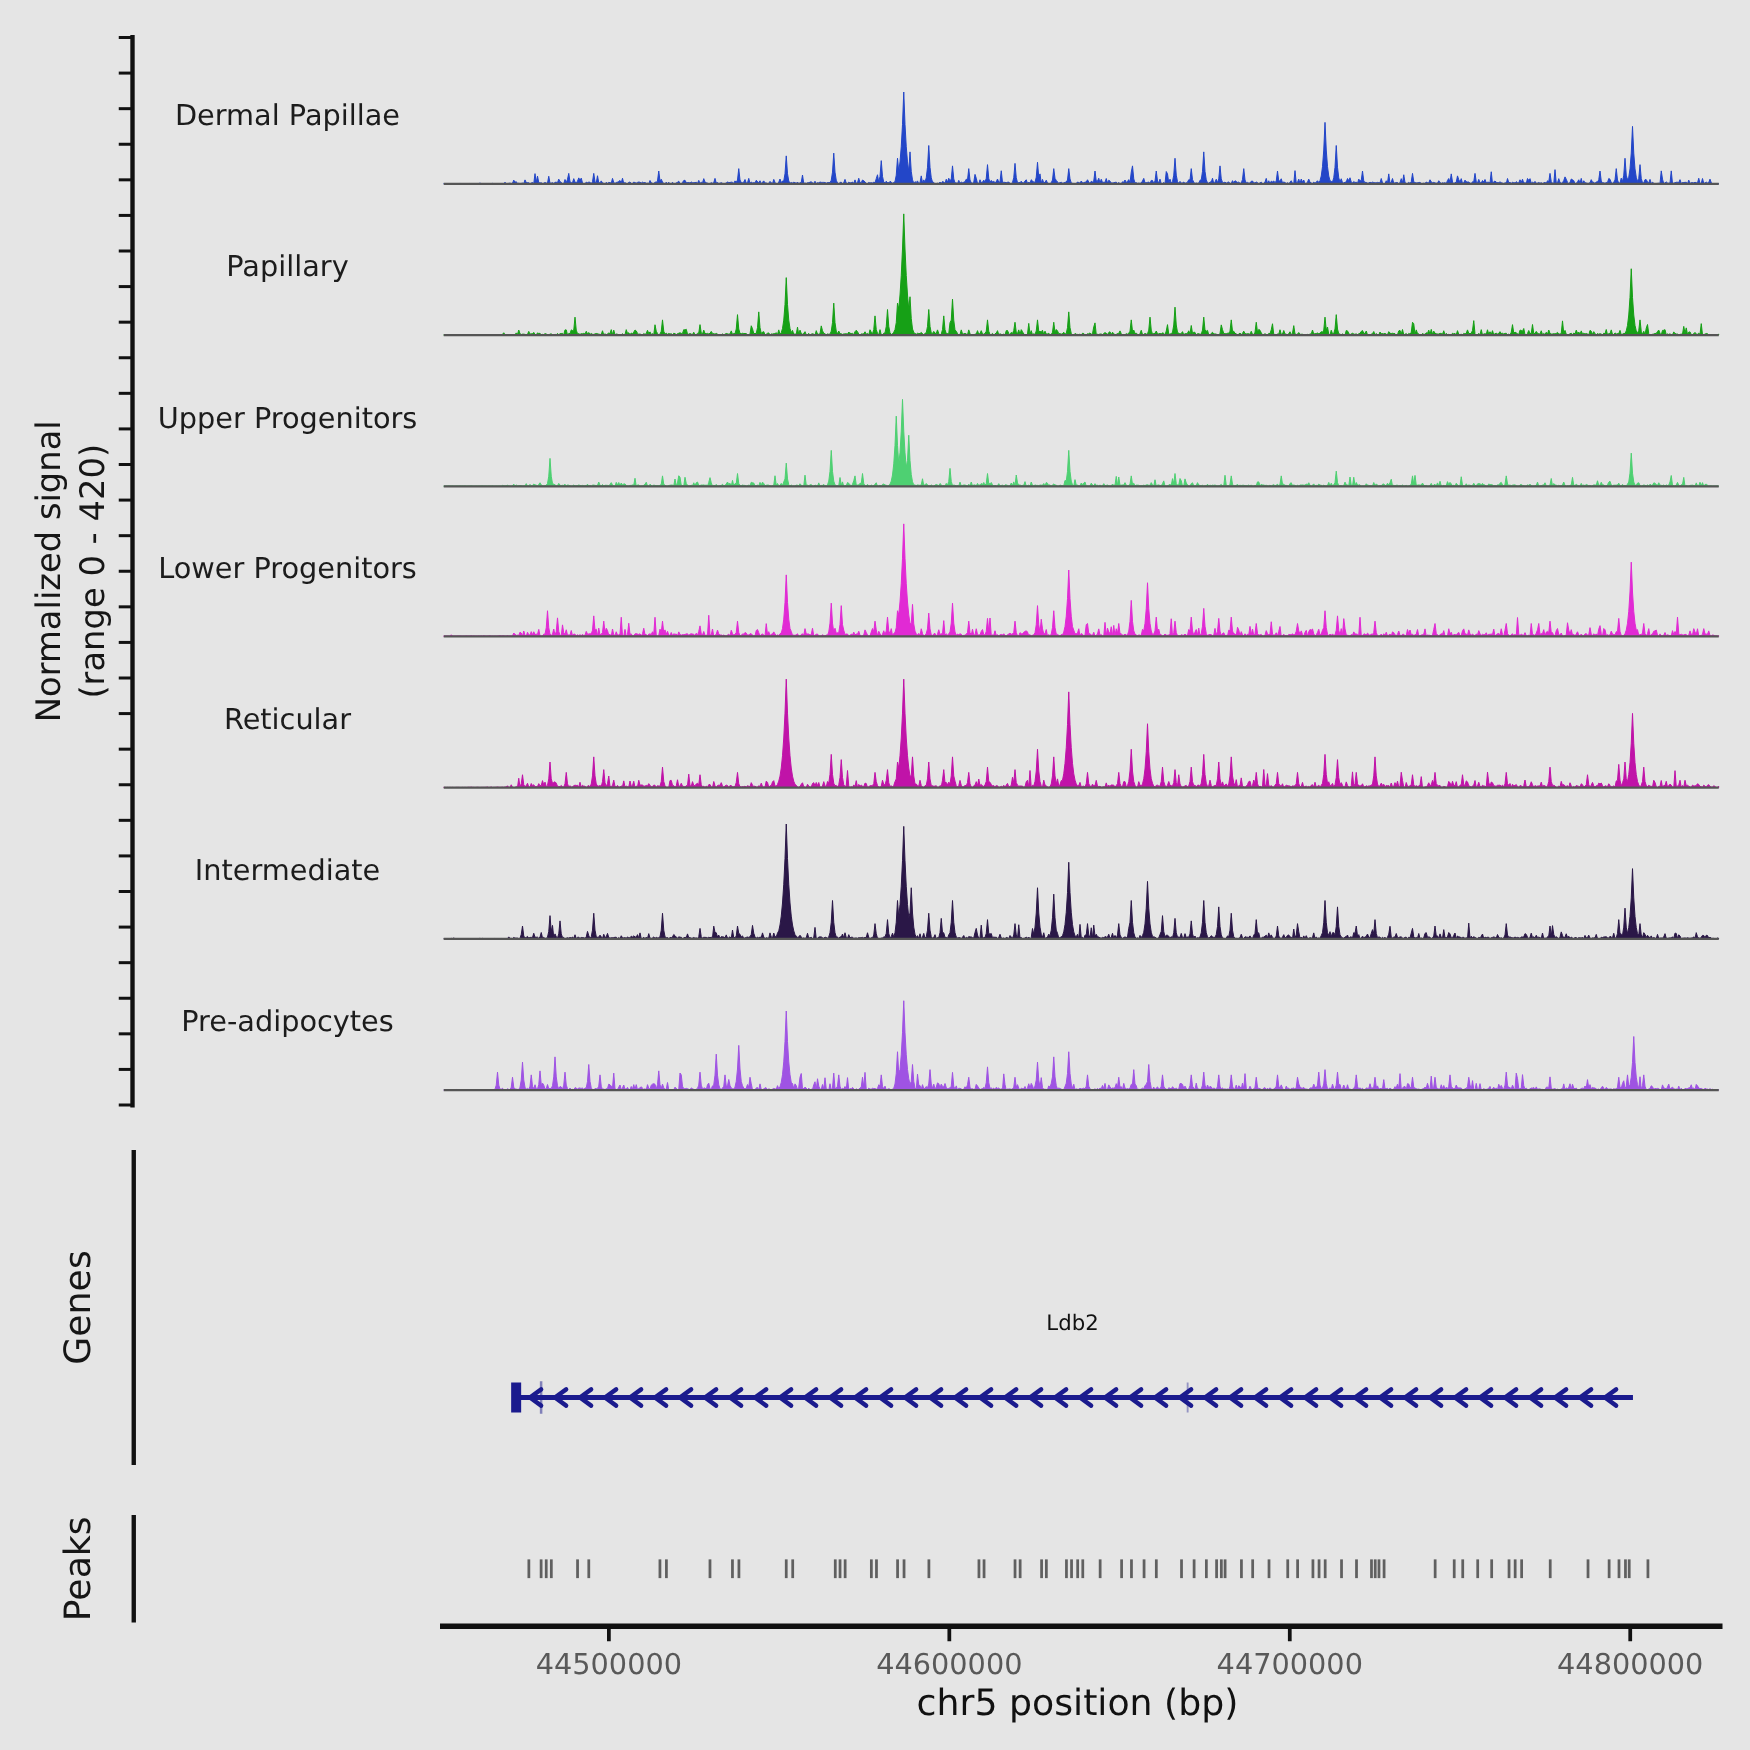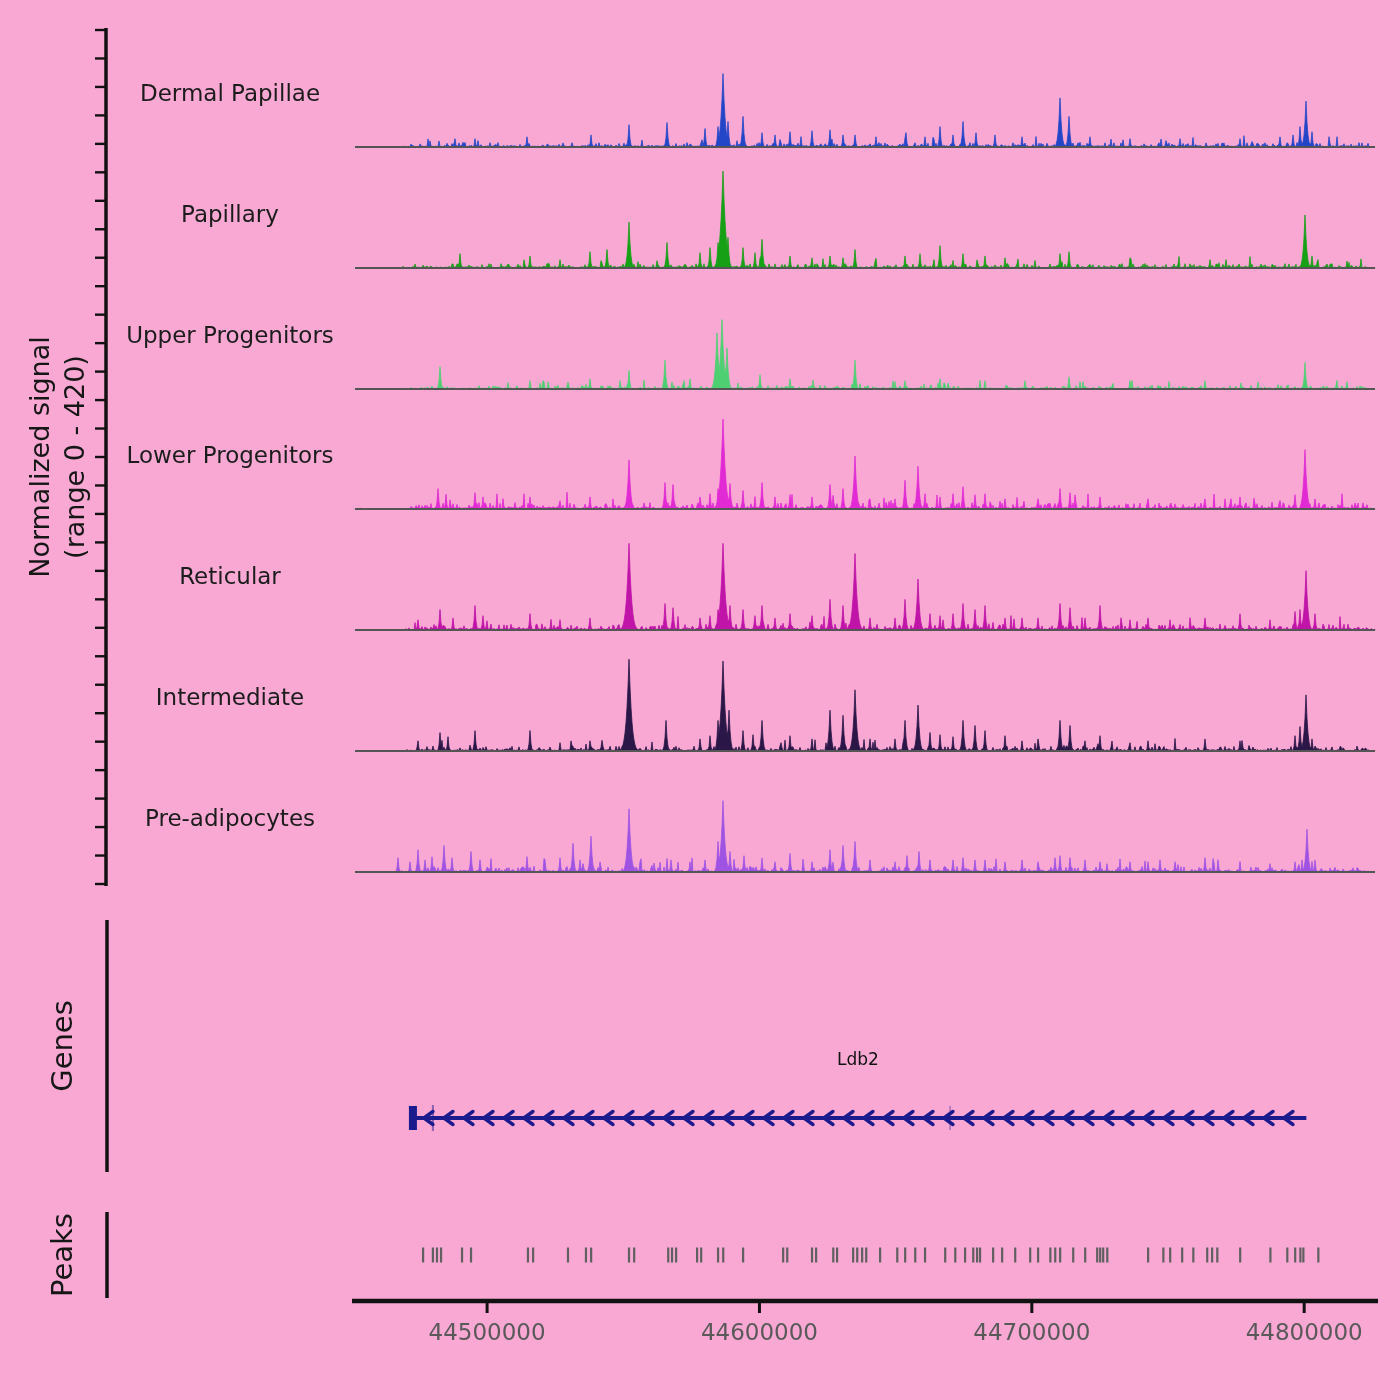--- a/index.html
+++ b/index.html
@@ -1,17 +1,17 @@
 <!DOCTYPE html>
 <html><head>
 <meta charset="utf-8">
 <style>
   html,body{margin:0;padding:0;background:#ffffff;}
   .fig{
-    position:relative;width:1400px;height:1400px;background:#f9a8d4;
+    position:relative;width:1400px;height:1400px;background:#e5e5e5;
     font-family:"DejaVu Sans","Liberation Sans",sans-serif;overflow:hidden;
   }
   .fig svg{position:absolute;left:0;top:0;}
   .lbl{position:absolute;color:#111111;white-space:nowrap;}
   .ylabel{
     left:57px;top:457px;transform:translate(-50%,-50%) rotate(-90deg);
     text-align:center;font-size:27px;line-height:1.3;color:#161616;
   }
   .ylabel span{display:block;}
   .genes-label{
@@ -221,14 +221,15 @@
       <text x="1304.185580774366" y="1332" font-size="23" fill="#595959" text-anchor="middle" dominant-baseline="central" font-family="&quot;DejaVu Sans&quot;,&quot;Liberation Sans&quot;,sans-serif">44800000</text>
     </svg>
 
   <div class="lbl ylabel">
     <span>Normalized signal</span>
     <span>(range 0 - 420)</span>
   </div>
 
   <div class="lbl genes-label">Genes</div>
   <div class="lbl peaks-label">Peaks</div>
+  <div class="lbl xtitle">chr5 position (bp)</div>
   <div class="lbl gene-name">Ldb2</div>
 </div>
 
 </body></html>

